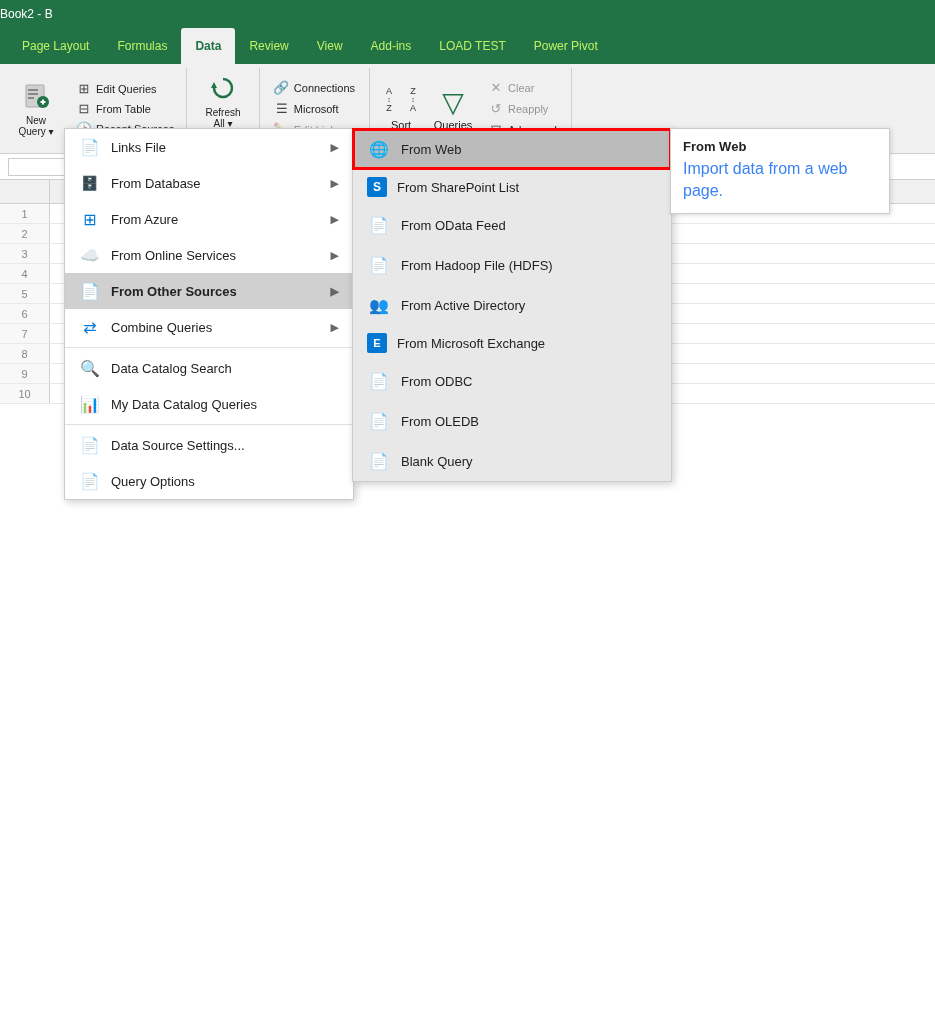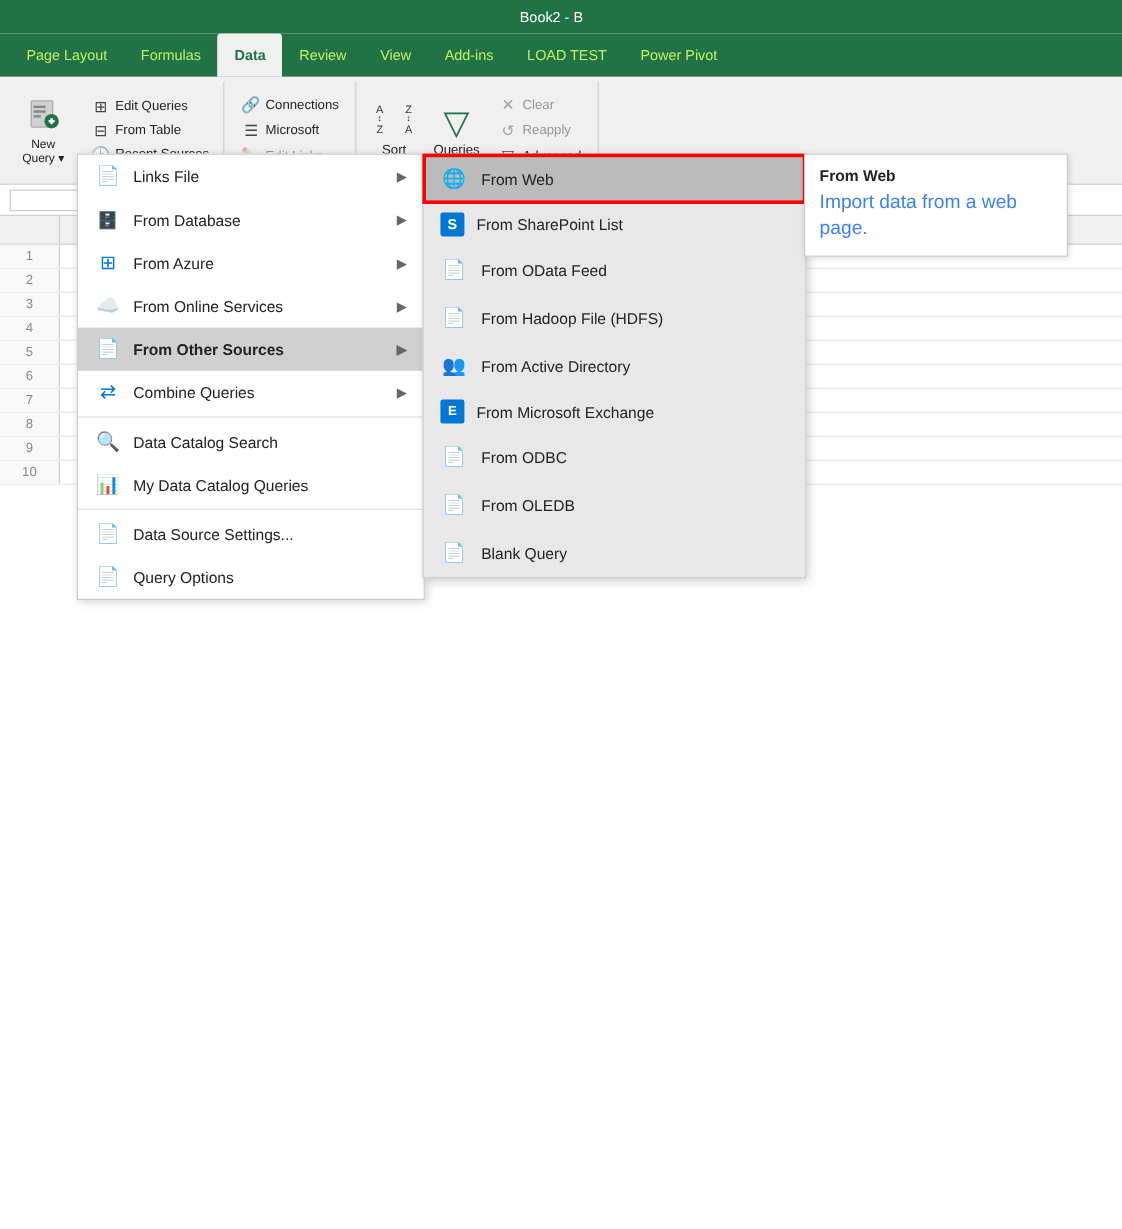--- a/index.html
+++ b/index.html
@@ -5,21 +5,21 @@
     * { margin: 0; padding: 0; box-sizing: border-box; }
     body { font-family: 'Segoe UI', Arial, sans-serif; font-size: 12px; background: #fff; width: 935px; height: 1024px; overflow: hidden; position: relative; }
 
     
     .title-bar {
       background: #217346;
       color: white;
       height: 28px;
       display: flex;
       align-items: center;
-      justify-content: center;
+      justify-content: flex-start;
       padding-right: 16px;
       font-size: 12px;
     }
 
     
     .ribbon-tabs {
       background: #217346;
       display: flex;
       align-items: flex-end;
       height: 36px;
@@ -377,20 +377,32 @@
         <span class="ribbon-btn-small-icon">⊟</span>
         <span>From Table</span>
       </div>
       <div class="ribbon-btn-small">
         <span class="ribbon-btn-small-icon">🕑</span>
         <span>Recent Sources</span>
       </div>
     </div>
   </div>
 
+  <div style="display:flex; flex-direction:column; align-items:center; border-right:1px solid #d0d0d0; padding: 4px 8px;">
+    <div class="ribbon-btn-large" style="width:55px;">
+      <div class="ribbon-btn-icon">
+        <svg width="26" height="26" viewBox="0 0 26 26">
+          <path d="M13 4 A9 9 0 1 1 4 13" fill="none" stroke="#217346" stroke-width="2.5"></path>
+          <polygon points="4,7 1,13 7,13" fill="#217346"></polygon>
+        </svg>
+      </div>
+      <div class="ribbon-btn-label" style="font-size:10px;">Refresh<br>All ▾</div>
+    </div>
+    <div class="ribbon-group-label">Connections</div>
+  </div>
 
   <div style="display:flex; flex-direction:column; justify-content:center; gap:2px; border-right:1px solid #d0d0d0; padding:4px 8px;">
     <div class="ribbon-btn-small">
       <span class="ribbon-btn-small-icon">🔗</span>
       <span>Connections</span>
     </div>
     <div class="ribbon-btn-small">
       <span class="ribbon-btn-small-icon">☰</span>
       <span>Microsoft</span>
     </div>

